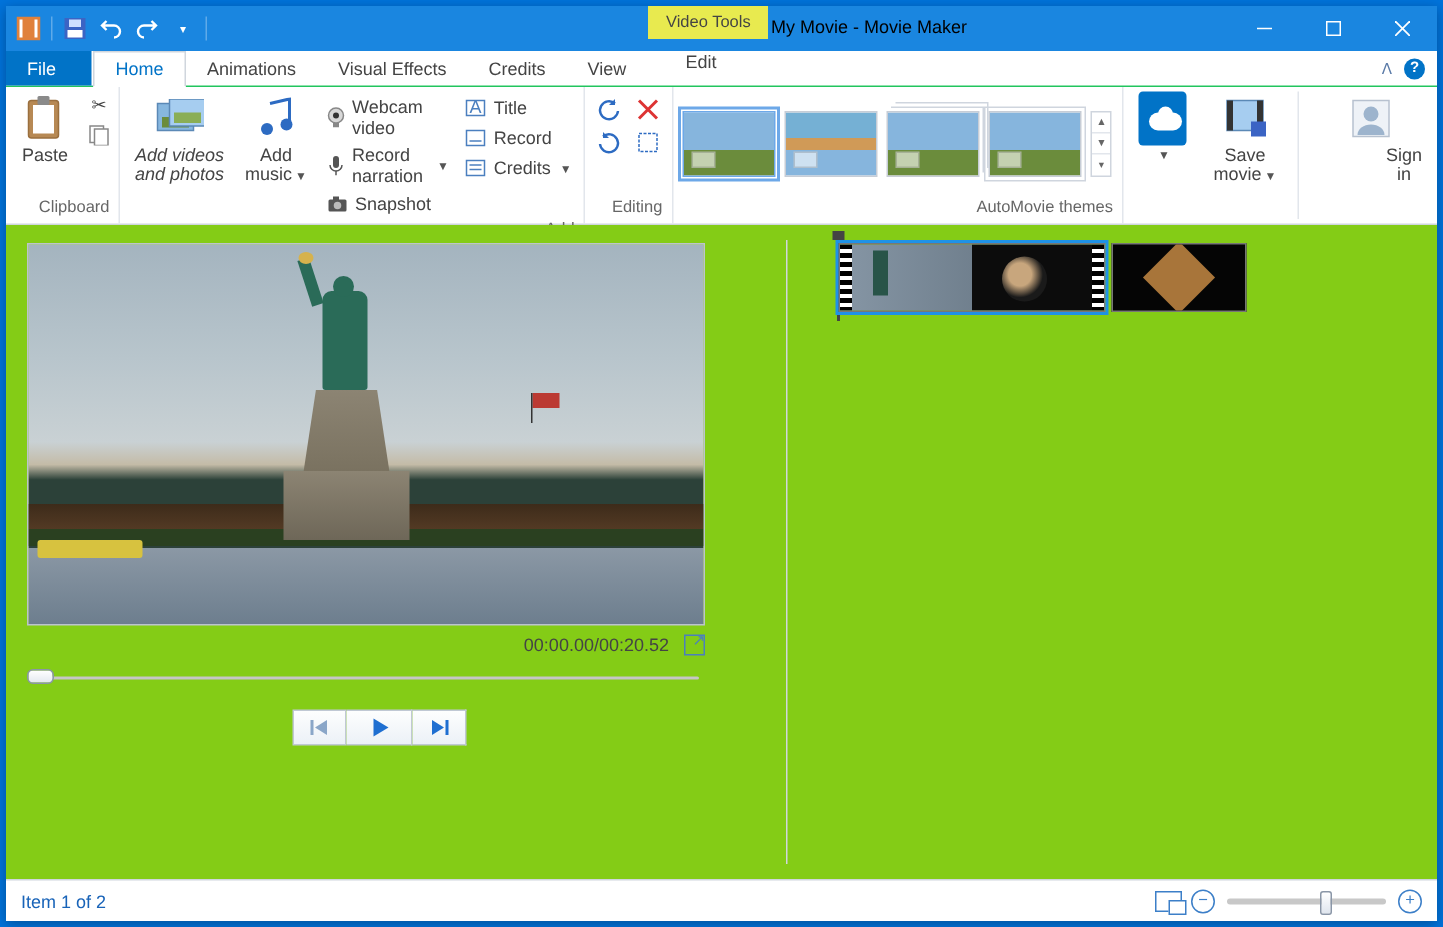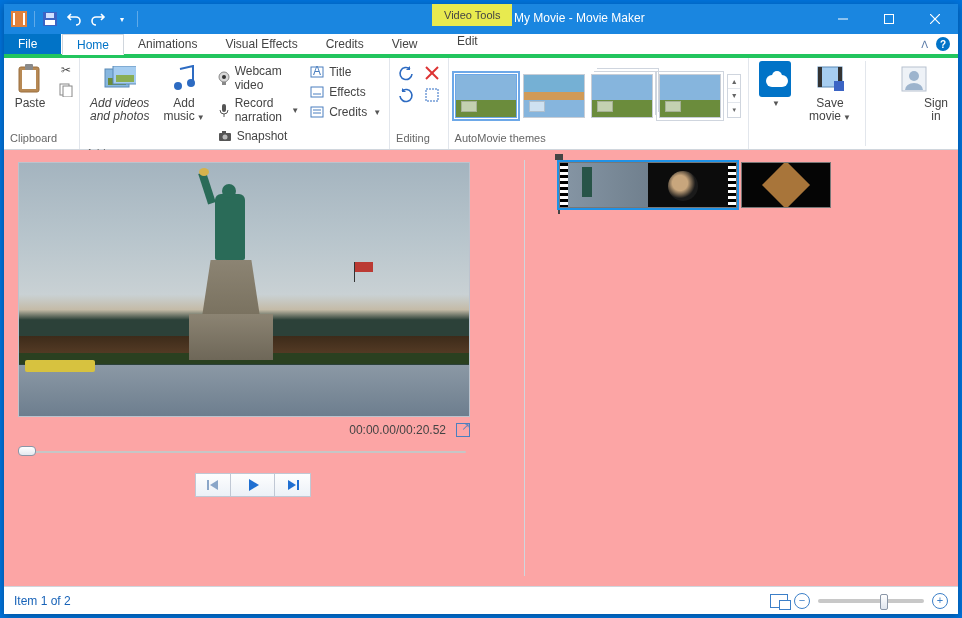--- a/index.html
+++ b/index.html
@@ -5,37 +5,37 @@
 *{margin:0;padding:0;box-sizing:border-box;font-family:"Segoe UI",Tahoma,sans-serif;font-size:12px;}
 body{background:#0073db;padding:4px;width:962px;height:618px;overflow:hidden;}
 #window{background:#fff;width:954px;height:610px;display:flex;flex-direction:column;box-shadow:0 2px 8px rgba(0,0,0,.3);}
 
 
 #titlebar{height:30px;background:#1a86e0;display:flex;align-items:center;color:#fff;position:relative;}
 #qat{display:flex;align-items:center;gap:2px;padding:0 4px;}
 .qat-btn{width:22px;height:22px;display:flex;align-items:center;justify-content:center;color:#fff;}
 .qat-sep{width:1px;height:16px;background:rgba(255,255,255,.3);margin:0 2px;}
 #videotools-tag{position:absolute;left:428px;top:0;background:#e8ea4f;color:#444;padding:4px 12px;font-size:11px;height:22px;display:flex;align-items:center;}
-#title-text{position:absolute;left:510px;top:7px;color:#ffffff;font-size:12px;}
+#title-text{position:absolute;left:510px;top:7px;color:#000000;font-size:12px;}
 #winctrl{margin-left:auto;display:flex;}
 .winbtn{width:46px;height:30px;display:flex;align-items:center;justify-content:center;color:#fff;}
 
 
-#menurow{height:24px;background:#fff;display:flex;align-items:stretch;border-bottom:4px solid #22c55e;position:relative;}
+#menurow{height:24px;background:#fff;display:flex;align-items:stretch;border-bottom:1px solid #22c55e;position:relative;}
 .tab{padding:0 14px;display:flex;align-items:center;font-size:12px;color:#444;cursor:default;}
 .tab.file{background:#0173c7;color:#fff;width:58px;border-right:1px solid #fff;margin-right:0;}
 .tab.active{background:#fff;border:1px solid #d0d6dd;border-bottom:1px solid #fff;margin-bottom:-1px;color:#0173c7;}
 .tab.edit{color:#444;position:absolute;left:439px;}
 #help-area{margin-left:auto;display:flex;align-items:center;padding-right:8px;gap:8px;}
 
 
 #ribbon{height:92px;background:#fff;display:flex;border-bottom:1px solid #d0d6dd;}
 .grp{display:flex;flex-direction:column;border-right:1px solid #e2e6ec;padding:3px 6px;}
 .grp-body{flex:1;display:flex;align-items:flex-start;gap:6px;}
-.grp-label{text-align:left;font-size:11px;color:#666;padding:2px 0;}
+.grp-label{text-align:right;font-size:11px;color:#666;padding:2px 0;}
 .bigbtn{display:flex;flex-direction:column;align-items:center;justify-content:flex-start;text-align:center;font-size:11px;color:#444;gap:2px;padding:2px 4px;line-height:13px;}
 .bigbtn .ico{width:32px;height:32px;display:flex;align-items:center;justify-content:center;}
 .smstack{display:flex;flex-direction:column;gap:2px;margin-top:2px;}
 .smbtn{display:flex;align-items:center;gap:4px;font-size:11px;color:#444;padding:1px 2px;}
 .smbtn .ico{width:16px;height:16px;display:flex;align-items:center;justify-content:center;}
 .dd-arrow{font-size:8px;color:#555;margin-left:2px;}
 
 
 .themes{display:flex;gap:6px;align-items:center;}
 .theme{width:62px;height:44px;border:1px solid #c7cdd6;background:linear-gradient(#86b5dd 60%,#6b8c3c 60%);position:relative;}
@@ -49,21 +49,21 @@
 
 .editcol{display:flex;flex-direction:column;gap:6px;padding-top:4px;}
 .editrow{display:flex;gap:10px;}
 .ei{width:16px;height:16px;}
 
 .cloud{width:36px;height:36px;background:#0173c7;border-radius:3px;position:relative;}
 .cloud::before{content:"";position:absolute;width:22px;height:12px;background:#fff;border-radius:8px;left:7px;top:14px;}
 .cloud::after{content:"";position:absolute;width:10px;height:10px;background:#fff;border-radius:50%;left:13px;top:10px;}
 
 
-#workspace{flex:1;display:flex;background:#fca5a5;overflow:hidden;gap:22px;}
+#workspace{flex:1;display:flex;background:#84cc16;overflow:hidden;gap:22px;}
 #left{width:498px;padding:12px 14px;display:flex;flex-direction:column;}
 #preview{width:452px;height:255px;border:1px solid #bcc3cd;position:relative;overflow:hidden;background:linear-gradient(to bottom,#a4b4bf 0%,#b8c5cc 30%,#c9d1d4 52%,#c4bba7 58%,#2c4139 62%,#2c4139 80%,#8b98a5 80%,#6d7e8e 100%);}
 
 .pedestal{position:absolute;left:170px;bottom:56px;width:84px;height:46px;background:linear-gradient(#8c8473,#6e6758);}
 .pedtop{position:absolute;left:178px;bottom:102px;width:68px;height:54px;background:linear-gradient(#8c8473,#7a7260);clip-path:polygon(8% 100%,92% 100%,80% 0,20% 0);}
 .statue-body{position:absolute;left:196px;bottom:156px;width:30px;height:66px;background:#2a6b58;border-radius:6px 6px 2px 2px;}
 .statue-arm{position:absolute;left:184px;bottom:212px;width:8px;height:32px;background:#2a6b58;transform:rotate(-18deg);}
 .statue-torch{position:absolute;left:180px;bottom:240px;width:10px;height:8px;background:#d6b24d;border-radius:50%;}
 .statue-head{position:absolute;left:203px;bottom:218px;width:14px;height:14px;background:#2a6b58;border-radius:50%;}
 .trees{position:absolute;bottom:52px;left:0;right:0;height:28px;background:linear-gradient(#3d2b1a,#533a24 60%,#2a4020 60%);} 
@@ -279,21 +279,21 @@
               </span>
               <span>Title</span>
             </div>
           <div class="smbtn">
               <span class="ico">
                 <svg width="14" height="14">
                   <rect x="1" y="2" width="12" height="10" fill="#fff" stroke="#4b7fbf"></rect>
                   <line x1="3" y1="9" x2="11" y2="9" stroke="#4b7fbf"></line>
                 </svg>
               </span>
-              <span>Effects</span>
+              <span>Record</span>
             </div>
           <div class="smbtn">
               <span class="ico">
                 <svg width="14" height="14">
                   <rect x="1" y="2" width="12" height="10" fill="#fff" stroke="#4b7fbf"></rect>
                   <line x1="3" y1="5" x2="11" y2="5" stroke="#4b7fbf"></line>
                   <line x1="3" y1="8" x2="11" y2="8" stroke="#4b7fbf"></line>
                 </svg>
               </span>
               <span>Credits</span>

